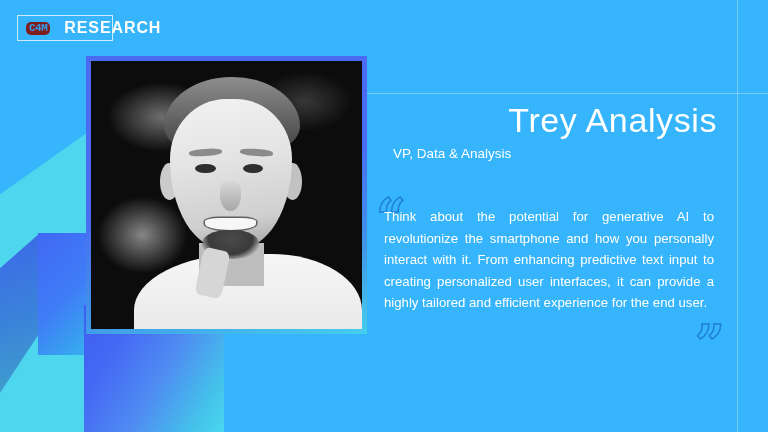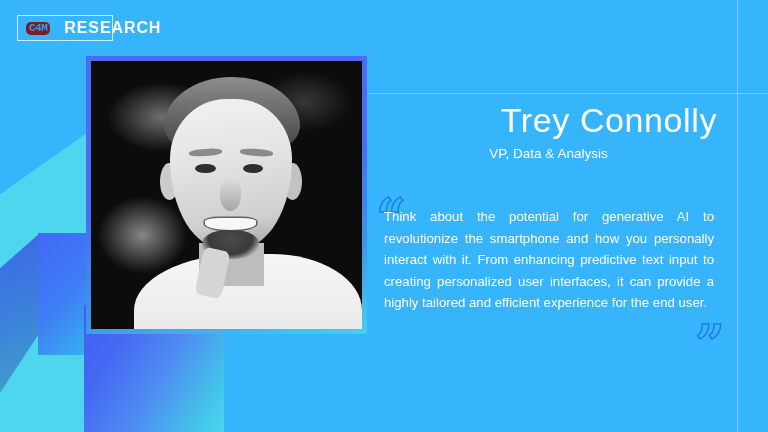--- a/index.html
+++ b/index.html
@@ -263,21 +263,21 @@
     font-weight: 300;
     letter-spacing: .6px;
     text-align: right;
     line-height: 40px;
     margin: 0;
   }
   #speaker-role, #speaker-company {
     color: #ffffff;
     font-size: 13.5px;
     font-weight: 400;
-    text-align: center;
+    text-align: left;
     line-height: 16px;
     margin: 13px;
   }
   #speaker-role { margin-top: 6px; }
 
   
   #quote-block {
     position: absolute;
     left: 384px;
     top: 206px;
@@ -348,21 +348,21 @@
       <div class="mouth"></div>
       <div class="beard"></div>
       <div class="collar"></div>
     </div>
   </div>
 
   <div id="rule-h"></div>
   <div id="rule-v"></div>
 
   <div id="text-col">
-    <h1 id="speaker-name">Trey Connolly</h1>
+    <h1 id="speaker-name">Trey Analysis</h1>
     <p id="speaker-role">VP, Data &amp; Analysis</p>
   </div>
 
   <span class="quote-mark" id="quote-open">“</span>
   <div id="quote-block">
     <p id="quote-text">Think about the potential for generative AI to revolutionize the smartphone and how you personally interact with it. From enhancing predictive text input to creating personalized user interfaces, it can provide a highly tailored and efficient experience for the end user.</p>
   </div>
   <span class="quote-mark" id="quote-close">”</span>
 
 </div>

